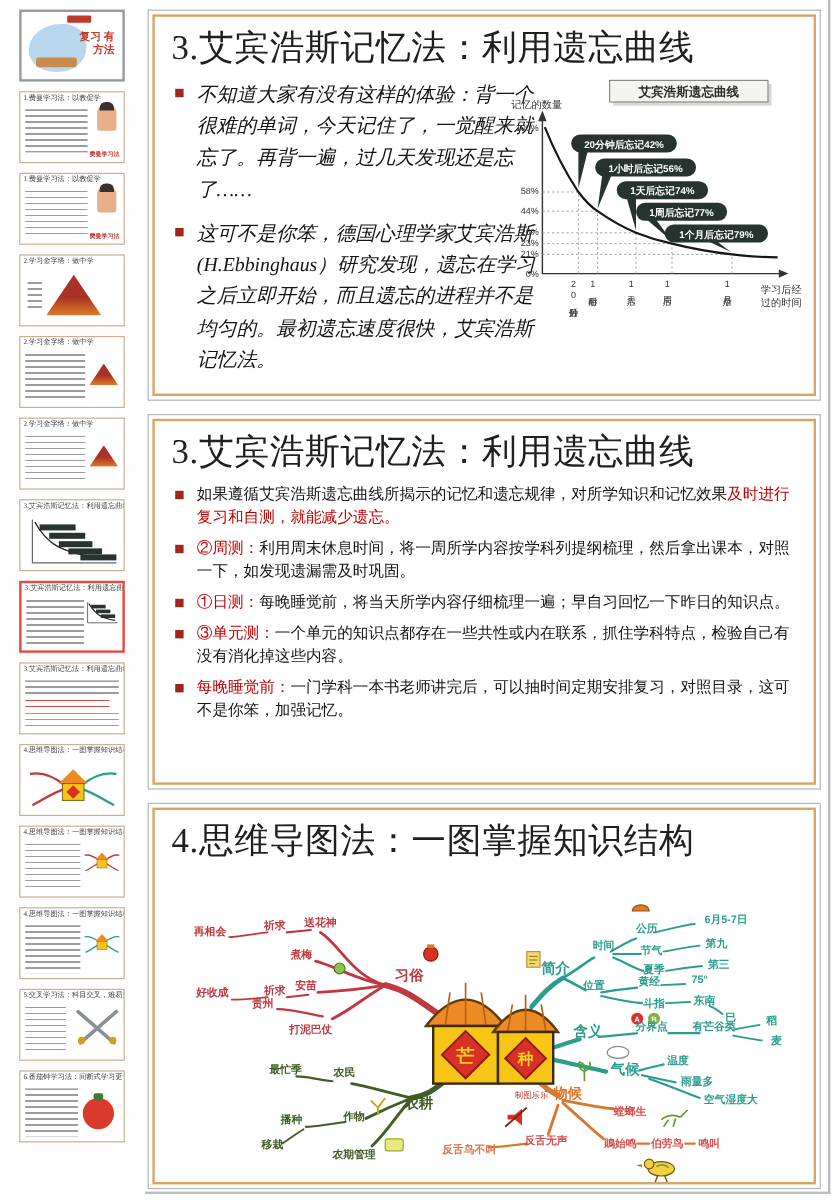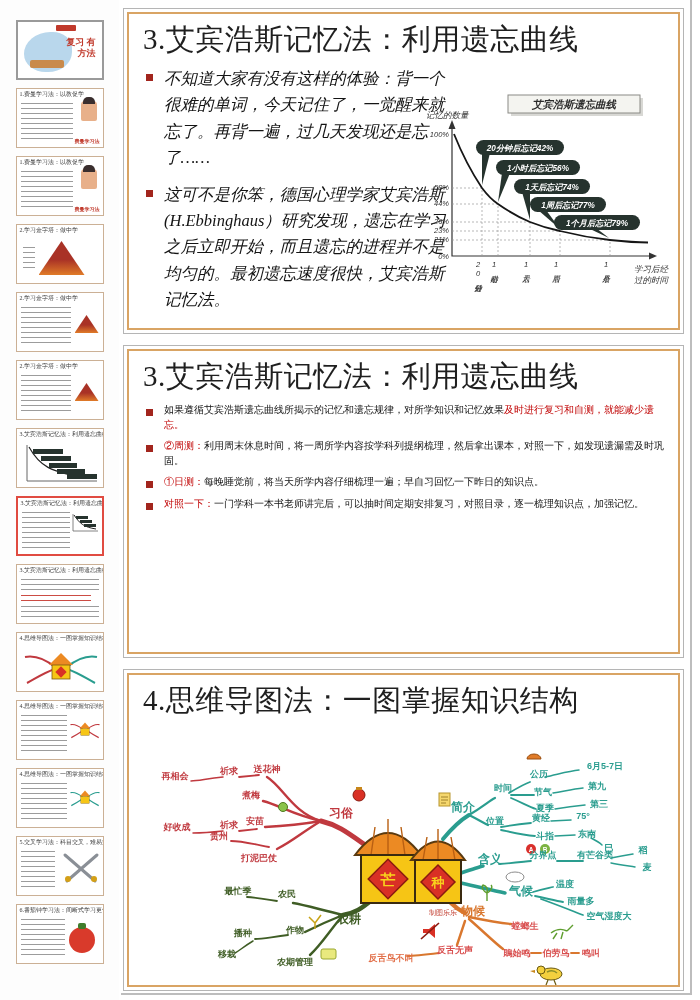--- a/index.html
+++ b/index.html
@@ -1,20 +1,20 @@
 <!DOCTYPE html>
 <html><head>
 <meta charset="utf-8">
 <style>
   html,body{margin:0;padding:0;background:#ffffff;}
   .app{position:relative;width:700px;height:1000px;background:#ffffff;overflow:hidden;
        font-family:"Liberation Sans","DejaVu Sans",sans-serif;}
   
   .sidebar{position:absolute;left:0;top:0;width:119px;height:1000px;background:#fdfdfd;}
-  .thumbs{padding-top:20px;display:flex;flex-direction:column;gap:8px;align-items:center;}
+  .thumbs{padding-top:8px;display:flex;flex-direction:column;gap:8px;align-items:center;}
   .thumb{position:relative;width:88px;height:60px;background:#fff;border:1px solid #cbb095;
          box-sizing:border-box;overflow:hidden;flex:0 0 auto;}
   .thumb.cover{border:2px solid #9a9a9a;}
   .thumb.selected{border:2px solid #e04b41;}
   .t-title{font-family:"Liberation Serif","DejaVu Serif",serif;font-size:6px;line-height:1.2;
            color:#3c3c3c;padding:2px 3px 1px;white-space:nowrap;overflow:hidden;}
   .thumb.cover .t-title{position:absolute;right:3px;top:13px;width:36px;color:#c0392b;
            font-size:9px;font-weight:bold;text-align:right;white-space:normal;line-height:1.25;}
   .art{position:absolute;inset:0;pointer-events:none;}
   .cover-blob{position:absolute;left:6px;top:10px;width:48px;height:40px;background:#b9d7ec;
@@ -38,25 +38,25 @@
         height:100%;padding:6px 14px 4px;}
   .slideA{height:326px;}
   .slideB{height:313px;}
   .slideC{height:322px;}
   .s-title{font-family:"Liberation Serif","DejaVu Serif",serif;font-size:29px;color:#1f1f1f;
         letter-spacing:0.5px;margin:0 0 6px 0;font-weight:400;white-space:nowrap;}
   .bullets{font-family:"Liberation Serif","DejaVu Serif",serif;color:#141414;}
   .bullet{position:relative;padding-left:21px;margin-bottom:10px;}
   .bullet::before{content:"";position:absolute;left:3px;top:8px;width:7px;height:7px;background:#a2251d;}
   .sA-text{width:306px;font-size:16.5px;line-height:1.6;font-style:italic;}
-  .sB-text{font-size:10px;line-height:1.46;}
+  .sB-text{font-size:13px;line-height:1.46;}
   .sB-text .bullet{margin-bottom:7px;}
   .sB-text .bullet::before{top:6px;}
   .red{color:#c00000;}
-  .chartwrap{position:absolute;right:4px;top:76px;width:262px;height:214px;font-style:italic;}
+  .chartwrap{position:absolute;right:4px;top:48px;width:262px;height:214px;}
   .mapwrap{text-align:center;}
   svg text{font-family:"Liberation Sans","DejaVu Sans",sans-serif;}
   .vtick{writing-mode:vertical-rl;text-orientation:upright;}
   .mm-main{font-size:12px;font-weight:bold;}
   .mm-sub{font-size:9px;font-weight:bold;}
 </style>
 </head>
 <body>
 
 <div class="app">
@@ -285,21 +285,22 @@
       </div>
     </div>
 
     <div class="slide slideB">
       <div class="slide-inner">
         <h1 class="s-title">3.艾宾浩斯记忆法：利用遗忘曲线</h1>
         <div class="bullets sB-text">
           <div class="bullet"><span>如果遵循艾宾浩斯遗忘曲线所揭示的记忆和遗忘规律，对所学知识和记忆效果</span><span class="red">及时进行复习和自测，就能减少遗忘。</span></div>
           <div class="bullet"><span class="red">②周测：</span><span>利用周末休息时间，将一周所学内容按学科列提纲梳理，然后拿出课本，对照一下，如发现遗漏需及时巩固。</span></div>
           <div class="bullet"><span class="red">①日测：</span><span>每晚睡觉前，将当天所学内容仔细梳理一遍；早自习回忆一下昨日的知识点。</span></div>
-          <div class="bullet"><span class="red">对照一下：</span><span>一门学科一本书老师讲完后，可以抽时间定期安排复习，对照目录，逐一梳理知识点，加强记忆。</span></div>
+          <div class="bullet"><span class="red">③单元测：</span><span>一个单元的知识点都存在一些共性或内在联系，抓住学科特点，检验自己有没有消化掉这些内容。</span></div>
+          <div class="bullet"><span class="red">每晚睡觉前：</span><span>一门学科一本书老师讲完后，可以抽时间定期安排复习，对照目录，这可不是你笨，加强记忆。</span></div>
         </div>
       </div>
     </div>
 
     <div class="slide slideC">
       <div class="slide-inner">
         <h1 class="s-title">4.思维导图法：一图掌握知识结构</h1>
         <div class="mapwrap">
           <svg width="540" height="262" viewBox="0 0 540 262">
 

